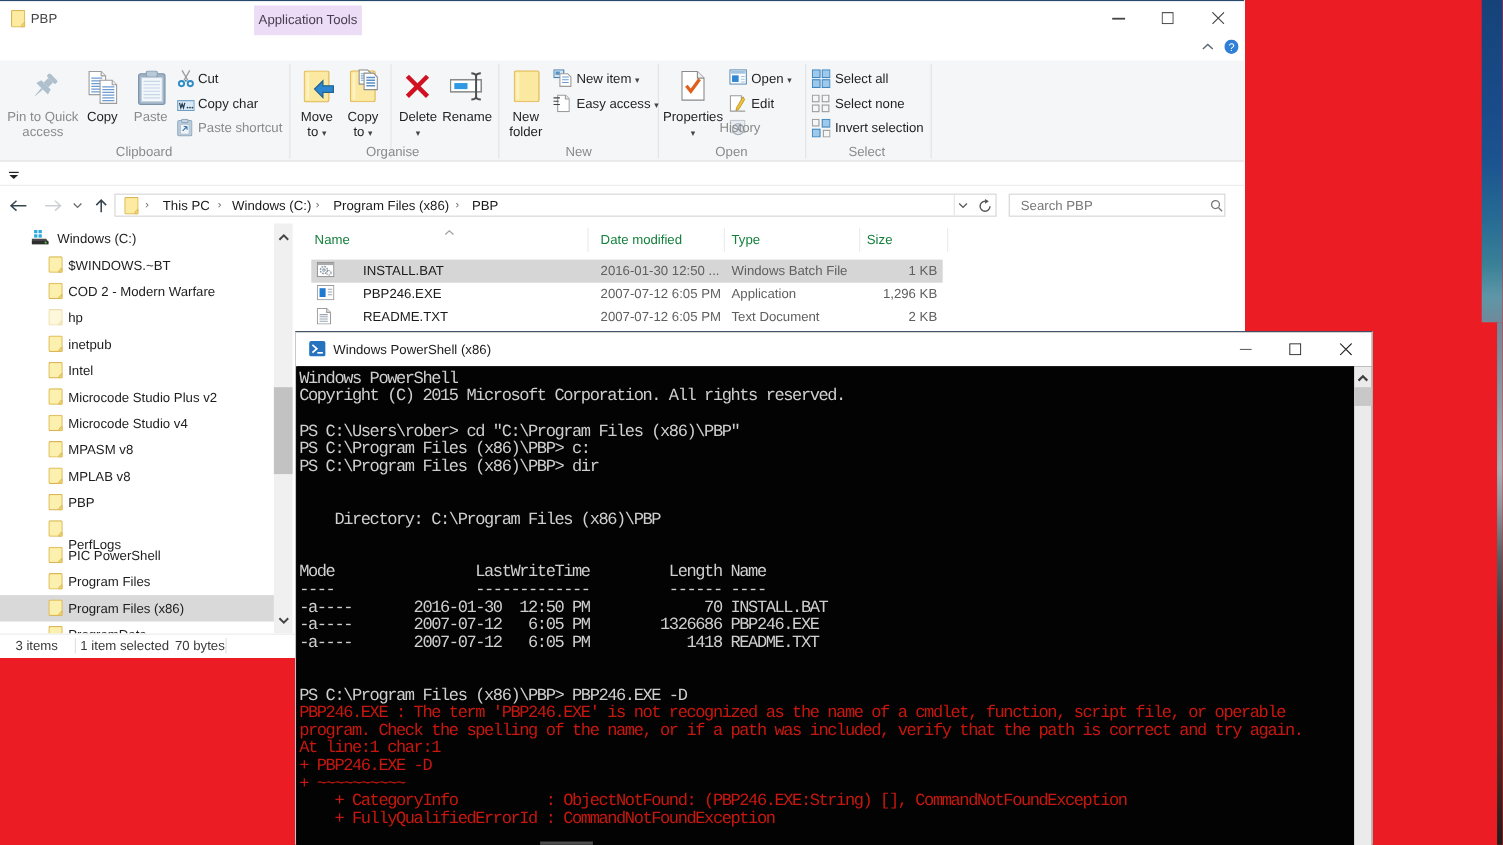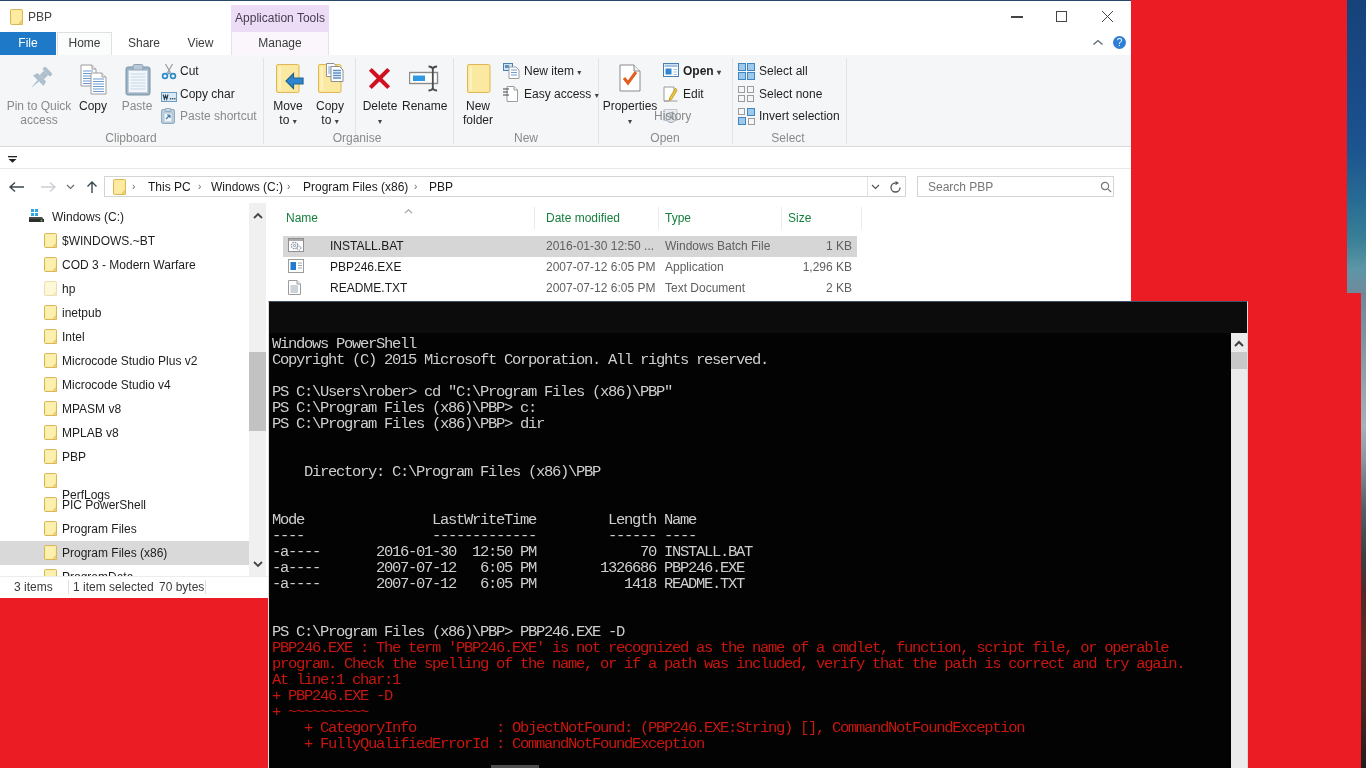--- a/index.html
+++ b/index.html
@@ -85,27 +85,20 @@
       <svg class="abs" style="left:1011px;top:14px" width="12" height="2">
           <rect width="12" height="2" fill="#444"></rect>
         </svg>
       <svg class="abs" style="left:1056px;top:9px" width="11" height="11">
           <rect x="0.5" y="0.5" width="10" height="10" fill="none" stroke="#444"></rect>
         </svg>
       <svg class="abs" style="left:1102px;top:9px" width="11" height="11">
           <path d="M0 0 L11 11 M11 0 L0 11" stroke="#444" stroke-width="1"></path>
         </svg>
     </div>
-    <div id="tabRow" class="abs">
-      <div id="fileTab" class="abs">File</div>
-      <div id="homeTab" class="abs tab">Home</div>
-      <div class="abs tab" style="left:120px;width:48px;">Share</div>
-      <div class="abs tab" style="left:178px;width:45px;">View</div>
-      <div id="manageTab" class="abs">Manage</div>
-    </div>
     <div id="appTools" class="abs">Application Tools</div>
     <svg class="abs" style="left:1092px;top:38px" width="12" height="7" viewBox="0 0 12 7">
         <path d="M1.5 5.5 L6 1.5 L10.5 5.5" stroke="#5b6770" stroke-width="1.3" fill="none"></path>
       </svg>
     <svg class="abs" style="left:1113px;top:35px" width="13" height="13">
         <circle cx="6.5" cy="6.5" r="6.5" fill="#2f7fd6"></circle>
         <text x="6.5" y="10" font-size="10" fill="#fff" text-anchor="middle" font-family="Liberation Sans">?</text>
       </svg>
 
     <div id="ribbon" class="abs">
@@ -244,21 +237,21 @@
           </svg></div>
       <div class="abs blabel" style="left:600px;top:44px;width:60px;">Properties<br><span class="dd">▾</span></div>
       <div class="abs" style="left:663px;top:8px;"><svg width="16" height="14" viewBox="0 0 16 14">
             <rect x="0.5" y="0.5" width="15" height="13" fill="#fff" stroke="#4a7faf"></rect>
             <rect x="1.5" y="1.5" width="13" height="2.5" fill="#9fc3e0"></rect>
             <rect x="2.5" y="5.5" width="6" height="6" fill="#2f86d2"></rect>
             <g stroke="#9fc3e0">
               <path d="M10.5 6.5 L14 6.5 M10.5 9 L14 9 M10.5 11.5 L14 11.5"></path>
             </g>
           </svg></div>
-      <div class="abs slabel" style="left:683px;top:9px;font-weight:bold;">Open <span class="dd">▾</span></div>
+      <div class="abs slabel" style="left:683px;top:9px;">Open <span class="dd">▾</span></div>
       <div class="abs" style="left:663px;top:31px;"><svg width="15" height="16" viewBox="0 0 15 16">
             <path d="M1 1 L11 1 L11 6 L6 15 L1 15 Z M1 15 L14.5 15" fill="#fff" stroke="#9c9c9c"></path>
             <path d="M12.5 2 L14 4.5 L8.5 13.5 L6.2 14.5 L6.5 12 Z" fill="#f0c33c" stroke="#bd9426" stroke-width="0.8"></path>
           </svg></div>
       <div class="abs slabel" style="left:683px;top:32px;">Edit</div>
       <div class="abs" style="left:663px;top:53px;"><svg width="16" height="16" viewBox="0 0 16 16">
             <rect x="1" y="1.5" width="13" height="11" fill="#e9edf1" stroke="#c0c8cf"></rect>
             <circle cx="8" cy="9.5" r="5" fill="#dfe5ea" stroke="#9aa6b0"></circle>
             <path d="M8 6.8 L8 9.5 L10.2 10.8" stroke="#7c8a94" stroke-width="1.1" fill="none"></path>
           </svg></div>
@@ -358,21 +351,21 @@
               <path d="M1 8 L14 8 L16 11 L16 13 L1 13 Z" fill="#4a4a4a"></path>
               <rect x="1" y="10" width="15" height="3" fill="#2e2e2e"></rect>
               <circle cx="13.5" cy="11.5" r="1" fill="#49c24e"></circle>
             </svg></div>
           <div class="abs treeItem" style="left:62px;top:26px;">$WINDOWS.~BT</div>
           <div class="abs" style="left:44px;top:30px;"><svg width="13" height="15" viewBox="0 0 13 15">
               <rect x="0.5" y="0.5" width="12" height="14" rx="1" fill="#fbe386" stroke="#d9b65a"></rect>
               <rect x="1.3" y="1.3" width="10.4" height="12.4" rx="0.8" fill="#fcf0ae"></rect>
               <path d="M9.3 14.5 C9.7 12.4 10.9 11.2 12.5 10.7 L12.5 14.5 Z" fill="#f3d468" stroke="#d9b65a" stroke-width="0.8"></path>
             </svg></div>
-          <div class="abs treeItem" style="left:62px;top:50px;">COD 3 - Modern Warfare</div>
+          <div class="abs treeItem" style="left:62px;top:50px;">COD 2 - Modern Warfare</div>
           <div class="abs" style="left:44px;top:54px;"><svg width="13" height="15" viewBox="0 0 13 15">
               <rect x="0.5" y="0.5" width="12" height="14" rx="1" fill="#fbe386" stroke="#d9b65a"></rect>
               <rect x="1.3" y="1.3" width="10.4" height="12.4" rx="0.8" fill="#fcf0ae"></rect>
               <path d="M9.3 14.5 C9.7 12.4 10.9 11.2 12.5 10.7 L12.5 14.5 Z" fill="#f3d468" stroke="#d9b65a" stroke-width="0.8"></path>
             </svg></div>
           <div class="abs treeItem" style="left:62px;top:74px;">hp</div>
           <div class="abs" style="left:44px;top:78px;opacity:.45;"><svg width="13" height="15" viewBox="0 0 13 15">
               <rect x="0.5" y="0.5" width="12" height="14" rx="1" fill="#fbe386" stroke="#d9b65a"></rect>
               <rect x="1.3" y="1.3" width="10.4" height="12.4" rx="0.8" fill="#fcf0ae"></rect>
               <path d="M9.3 14.5 C9.7 12.4 10.9 11.2 12.5 10.7 L12.5 14.5 Z" fill="#f3d468" stroke="#d9b65a" stroke-width="0.8"></path>
@@ -511,20 +504,37 @@
     <div id="statusBar" class="abs">
       <div class="abs stxt" style="left:14px;">3 items</div>
       <div class="abs ssep" style="left:68px;"></div>
       <div class="abs stxt" style="left:73px;">1 item selected</div>
       <div class="abs stxt" style="left:159px;">70 bytes</div>
       <div class="abs ssep" style="left:205px;"></div>
     </div>
   </div>
 
   <div id="ps" class="abs">
+    <div id="psTitle" class="abs">
+      <svg class="abs" style="left:12px;top:8px" width="15" height="14" viewBox="0 0 15 14">
+          <rect width="15" height="14" rx="2" fill="#2573bf"></rect>
+          <path d="M3 3.5 L7 7 L3 10.5" stroke="#fff" stroke-width="1.6" fill="none"></path>
+          <rect x="7.5" y="10" width="5" height="1.5" fill="#fff"></rect>
+        </svg>
+      <div id="psTitleTxt" class="abs">Windows PowerShell (x86)</div>
+      <svg class="abs" style="left:858px;top:15px" width="11" height="1.4">
+          <rect width="11" height="1.2" fill="#333"></rect>
+        </svg>
+      <svg class="abs" style="left:903px;top:10px" width="11" height="11">
+          <rect x="0.5" y="0.5" width="10" height="10" fill="none" stroke="#222"></rect>
+        </svg>
+      <svg class="abs" style="left:949px;top:10px" width="11" height="11">
+          <path d="M0 0 L11 11 M11 0 L0 11" stroke="#222" stroke-width="1"></path>
+        </svg>
+    </div>
     <div id="console" class="abs">
 <pre id="conPre">Windows PowerShell
 Copyright (C) 2015 Microsoft Corporation. All rights reserved.
 
 PS C:\Users\rober&gt; cd "C:\Program Files (x86)\PBP"
 PS C:\Program Files (x86)\PBP&gt; c:
 PS C:\Program Files (x86)\PBP&gt; dir
 
 
     Directory: C:\Program Files (x86)\PBP

